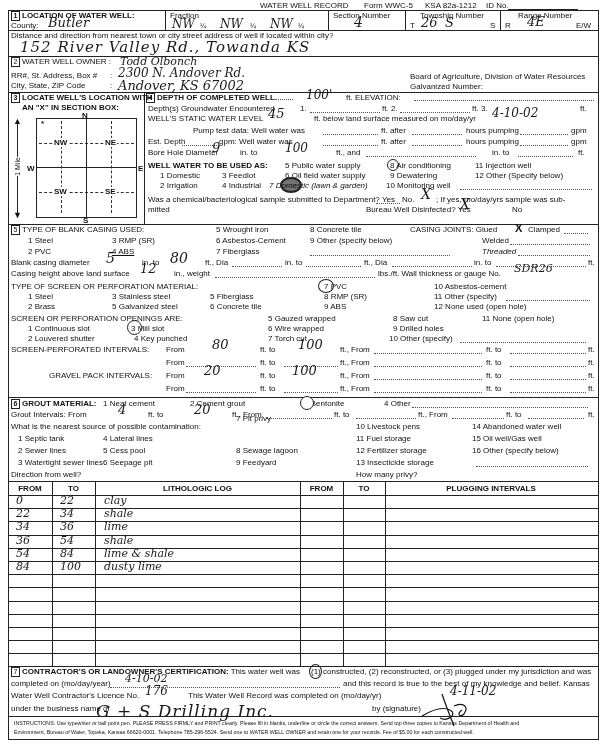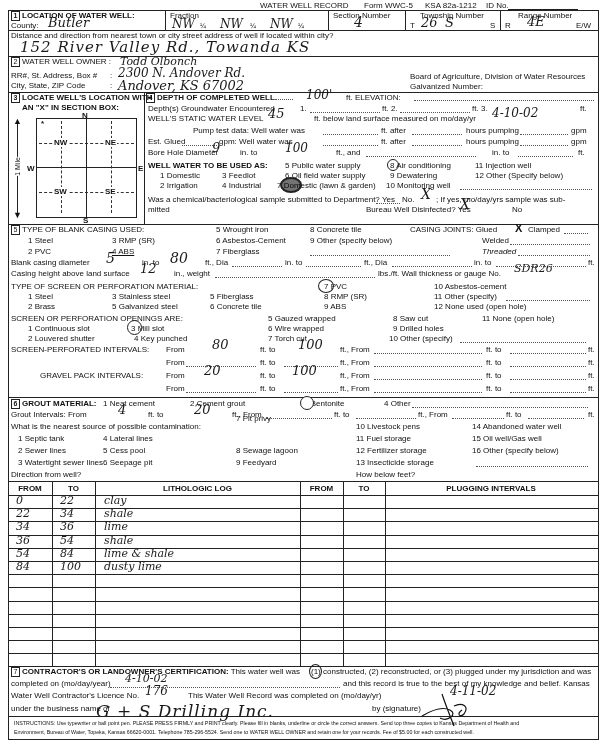--- a/index.html
+++ b/index.html
@@ -124,21 +124,21 @@
 <div class="abs hw" style="left:492px;top:106px;font-size:12px;">4-10-02</div>
 
 <div class="abs" style="left:193px;top:126px;">Pump test data:  Well water was</div>
 <div class="abs dots" style="left:323px;top:126px;width:55px;height:8px;"></div>
 <div class="abs" style="left:381px;top:126px;">ft. after</div>
 <div class="abs dots" style="left:412px;top:126px;width:50px;height:8px;"></div>
 <div class="abs" style="left:466px;top:126px;">hours pumping</div>
 <div class="abs dots" style="left:520px;top:126px;width:48px;height:8px;"></div>
 <div class="abs" style="left:571px;top:126px;">gpm</div>
 
-<div class="abs" style="left:148px;top:137px;">Est. Glued</div>
+<div class="abs" style="left:148px;top:137px;">Est. Depth</div>
 <div class="abs dots" style="left:182px;top:137px;width:35px;height:8px;"></div>
 <div class="abs" style="left:219px;top:137px;">gpm:  Well water was</div>
 <div class="abs dots" style="left:323px;top:137px;width:55px;height:8px;"></div>
 <div class="abs" style="left:381px;top:137px;">ft. after</div>
 <div class="abs dots" style="left:412px;top:137px;width:50px;height:8px;"></div>
 <div class="abs" style="left:466px;top:137px;">hours pumping</div>
 <div class="abs dots" style="left:520px;top:137px;width:48px;height:8px;"></div>
 <div class="abs" style="left:571px;top:137px;">gpm</div>
 
 <div class="abs" style="left:148px;top:148px;">Bore Hole Diameter</div>
@@ -156,21 +156,21 @@
 <div class="abs" style="left:390px;top:161px;">8 Air conditioning</div>
 <div class="circle" style="left:387px;top:159px;width:10px;height:10px;"></div>
 <div class="abs" style="left:475px;top:161px;">11 Injection well</div>
 <div class="abs" style="left:160px;top:171px;">1 Domestic</div>
 <div class="abs" style="left:222px;top:171px;">3 Feedlot</div>
 <div class="abs" style="left:285px;top:171px;">6 Oil field water supply</div>
 <div class="abs" style="left:390px;top:171px;">9 Dewatering</div>
 <div class="abs" style="left:475px;top:171px;">12 Other (Specify below)</div>
 <div class="abs" style="left:160px;top:181px;">2 Irrigation</div>
 <div class="abs" style="left:222px;top:181px;">4 Industrial</div>
-<div class="abs" style="left:277px;top:181px;">7 Domestic (lawn &amp; garden)</div>
+<div class="abs" style="left:269px;top:181px;font-style:italic;">7 Domestic (lawn &amp; garden)</div>
 <div class="circle" style="left:280px;top:177px;width:18px;height:12px;border-width:2px;background:rgba(0,0,0,0.55);"></div>
 <div class="abs" style="left:386px;top:181px;">10 Monitoring well</div>
 <div class="abs dots" style="left:460px;top:181px;width:132px;height:8px;"></div>
 
 <div class="abs" style="left:148px;top:195px;">Was a chemical/bacteriological sample submitted to Department? Yes</div>
 <div class="abs dots" style="left:376px;top:195px;width:24px;height:8px;"></div>
 <div class="abs" style="left:402px;top:195px;">No.</div>
 <div class="abs hw" style="left:421px;top:186px;font-size:14px;">X</div>
 <div class="abs" style="left:436px;top:195px;">; If yes, mo/day/yrs sample was sub-</div>
 <div class="abs" style="left:148px;top:205px;">mitted</div>
@@ -267,21 +267,21 @@
 <div class="abs" style="left:166px;top:358px;">From</div>
 <div class="abs dots" style="left:186px;top:358px;width:70px;height:8px;"></div>
 <div class="abs" style="left:260px;top:358px;">ft. to</div>
 <div class="abs dots" style="left:284px;top:358px;width:54px;height:8px;"></div>
 <div class="abs" style="left:340px;top:358px;">ft., From</div>
 <div class="abs dots" style="left:374px;top:358px;width:108px;height:8px;"></div>
 <div class="abs" style="left:486px;top:358px;">ft. to</div>
 <div class="abs dots" style="left:510px;top:358px;width:76px;height:8px;"></div>
 <div class="abs" style="left:588px;top:358px;">ft.</div>
 
-<div class="abs" style="left:40px;top:371px;">GRAVEL PACK INTERVALS:</div>
+<div class="abs" style="left:49px;top:371px;">GRAVEL PACK INTERVALS:</div>
 <div class="abs" style="left:166px;top:371px;">From</div>
 <div class="abs hw" style="left:204px;top:363px;font-size:13px;">20</div>
 <div class="abs" style="left:260px;top:371px;">ft. to</div>
 <div class="abs hw" style="left:292px;top:363px;font-size:13px;">100</div>
 <div class="abs" style="left:340px;top:371px;">ft., From</div>
 <div class="abs dots" style="left:374px;top:371px;width:108px;height:8px;"></div>
 <div class="abs" style="left:486px;top:371px;">ft. to</div>
 <div class="abs dots" style="left:510px;top:371px;width:76px;height:8px;"></div>
 <div class="abs" style="left:588px;top:371px;">ft.</div>
 
@@ -331,21 +331,21 @@
 <div class="abs" style="left:236px;top:446px;">8 Sewage lagoon</div>
 <div class="abs" style="left:356px;top:446px;">12 Fertilizer storage</div>
 <div class="abs" style="left:472px;top:446px;">16 Other (specify below)</div>
 <div class="abs" style="left:18px;top:458px;">3 Watertight sewer lines</div>
 <div class="abs" style="left:103px;top:458px;">6 Seepage pit</div>
 <div class="abs" style="left:236px;top:458px;">9 Feedyard</div>
 <div class="abs" style="left:356px;top:458px;">13 Insecticide storage</div>
 <div class="abs dots" style="left:476px;top:458px;width:112px;height:8px;"></div>
 
 <div class="abs" style="left:11px;top:470px;">Direction from well?</div>
-<div class="abs" style="left:356px;top:470px;">How below feet?</div>
+<div class="abs" style="left:356px;top:470px;">How many privy?</div>
 
 <div class="hline" style="left:8px;top:481px;width:590px;"></div>
 <div class="vline" style="left:52px;top:481px;height:185px;"></div>
 <div class="vline" style="left:95px;top:481px;height:185px;"></div>
 <div class="vline" style="left:300px;top:481px;height:185px;"></div>
 <div class="vline" style="left:343px;top:481px;height:185px;"></div>
 <div class="vline" style="left:385px;top:481px;height:185px;"></div>
 
 <div class="lith-hdr" style="left:8px;top:484px;width:44px;">FROM</div>
 <div class="lith-hdr" style="left:52px;top:484px;width:43px;">TO</div>

